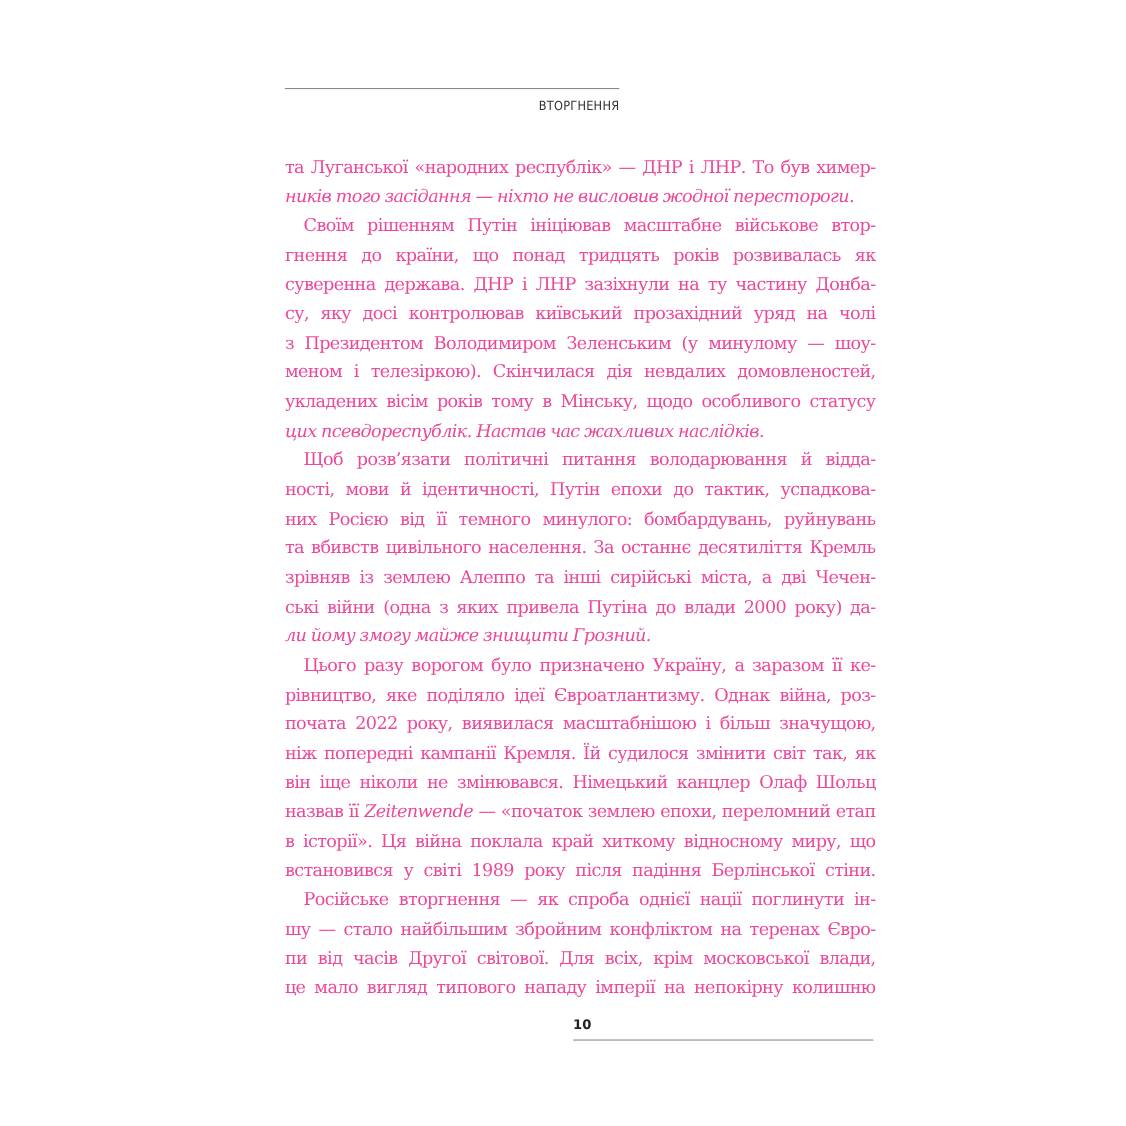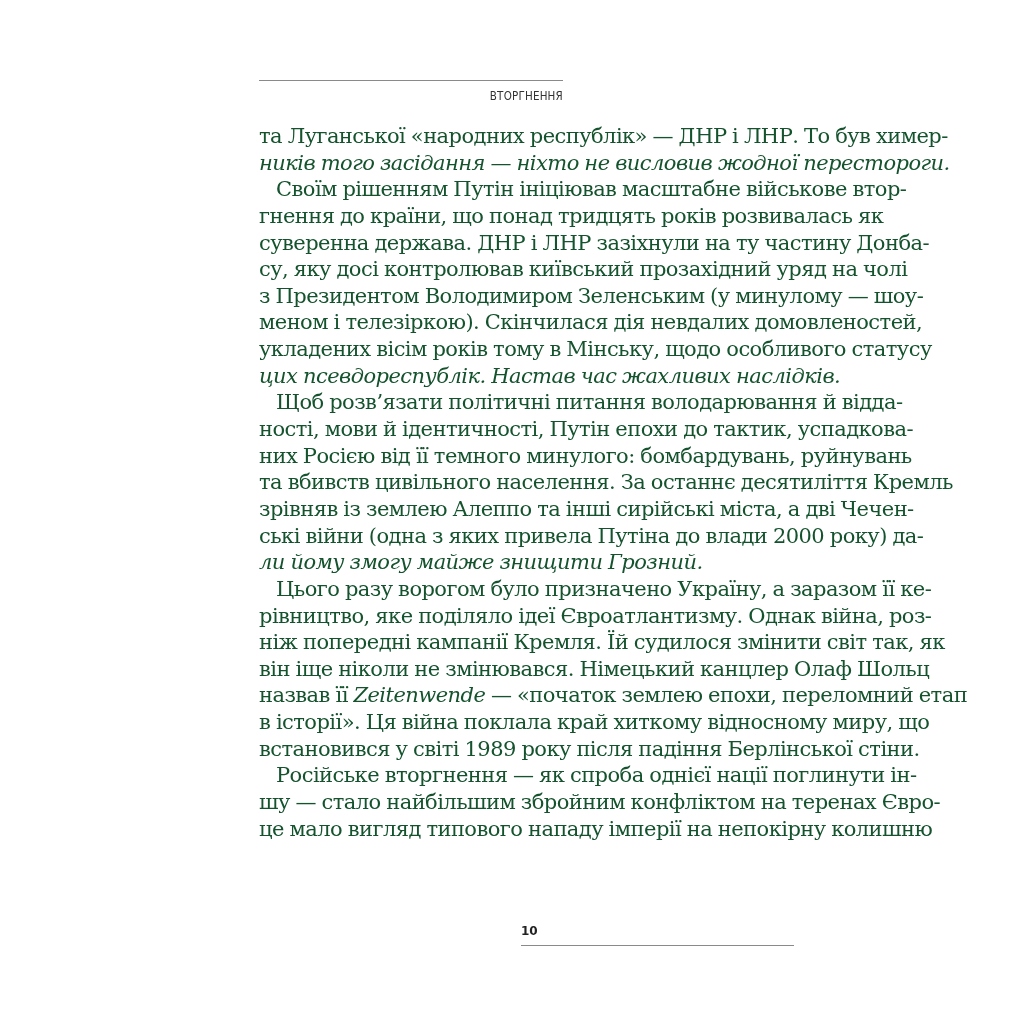--- a/index.html
+++ b/index.html
@@ -2,22 +2,22 @@
 <html><head>
 <meta charset="utf-8">
 <style>
   html, body { margin:0; padding:0; background:#ffffff; }
   body { width:1024px; height:1024px; position:relative; overflow:hidden; }
   .page { position:absolute; left:0; top:0; width:1024px; height:1024px; background:#fff; }
   .rule-top { position:absolute; left:259px; top:80px; width:304px; height:1px; background:#8a8a8a; }
   .running-head { position:absolute; left:259px; top:88px; width:304px; text-align:right;
     font-family:"DejaVu Sans Condensed","DejaVu Sans", sans-serif; font-stretch:condensed;
     font-size:11.5px; letter-spacing:0.2px; color:#333; line-height:16px; }
-  .body-text { position:absolute; left:259px; top:123px; width:537px;
-    font-family:"DejaVu Serif", serif; font-size:21px; color:#14532d; }
+  .body-text { position:absolute; left:259px; top:139px; width:537px;
+    font-family:"DejaVu Serif", serif; font-size:16px; color:#ec4899; }
   .line { display:block; height:26.65px; line-height:26.65px; white-space:nowrap;
     text-align:justify; text-align-last:justify; letter-spacing:-0.55px; word-spacing:-0.5px; }
   .line.last { text-align-last:left;font-style:italic; }
   .line.indent { padding-left:17px; }
   .it { font-style:italic; }
   .folio { position:absolute; left:521px; top:923px;
     font-family:"DejaVu Sans", sans-serif; font-size:12px; color:#222; line-height:16px; font-weight:bold; }
   .rule-bottom { position:absolute; left:521px; top:945px; width:273px; height:1px; background:#8a8a8a; }
 </style>
 </head>
@@ -51,29 +51,31 @@
       <span class="line">них Росією від її темного минулого: бомбардувань, руйнувань</span>
       <span class="line">та вбивств цивільного населення. За останнє десятиліття Кремль</span>
       <span class="line">зрівняв із землею Алеппо та інші сирійські міста, а дві Чечен-</span>
       <span class="line">ські війни (одна з яких привела Путіна до влади 2000 року) да-</span>
       <span class="line last">ли йому змогу майже знищити Грозний.</span>
     </div>
 
     <div>
       <span class="line indent">Цього разу ворогом було призначено Україну, а заразом її ке-</span>
       <span class="line">рівництво, яке поділяло ідеї Євроатлантизму. Однак війна, роз-</span>
+      <span class="line">почата 2022 року, виявилася масштабнішою і більш значущою,</span>
       <span class="line">ніж попередні кампанії Кремля. Їй судилося змінити світ так, як</span>
       <span class="line">він іще ніколи не змінювався. Німецький канцлер Олаф Шольц</span>
       <span class="line"><span>назвав її </span><span class="it">Zeitenwende</span><span> — «початок землею епохи, переломний етап</span></span>
       <span class="line">в історії». Ця війна поклала край хиткому відносному миру, що</span>
       <span class="line">встановився у світі 1989 року після падіння Берлінської стіни.</span>
     </div>
 
     <div>
       <span class="line indent">Російське вторгнення — як спроба однієї нації поглинути ін-</span>
       <span class="line">шу — стало найбільшим збройним конфліктом на теренах Євро-</span>
+      <span class="line">пи від часів Другої світової. Для всіх, крім московської влади,</span>
       <span class="line">це мало вигляд типового нападу імперії на непокірну колишню</span>
     </div>
   </div>
 
   <div class="folio">10</div>
   <div class="rule-bottom"></div>
 </div>
 
 </body></html>

